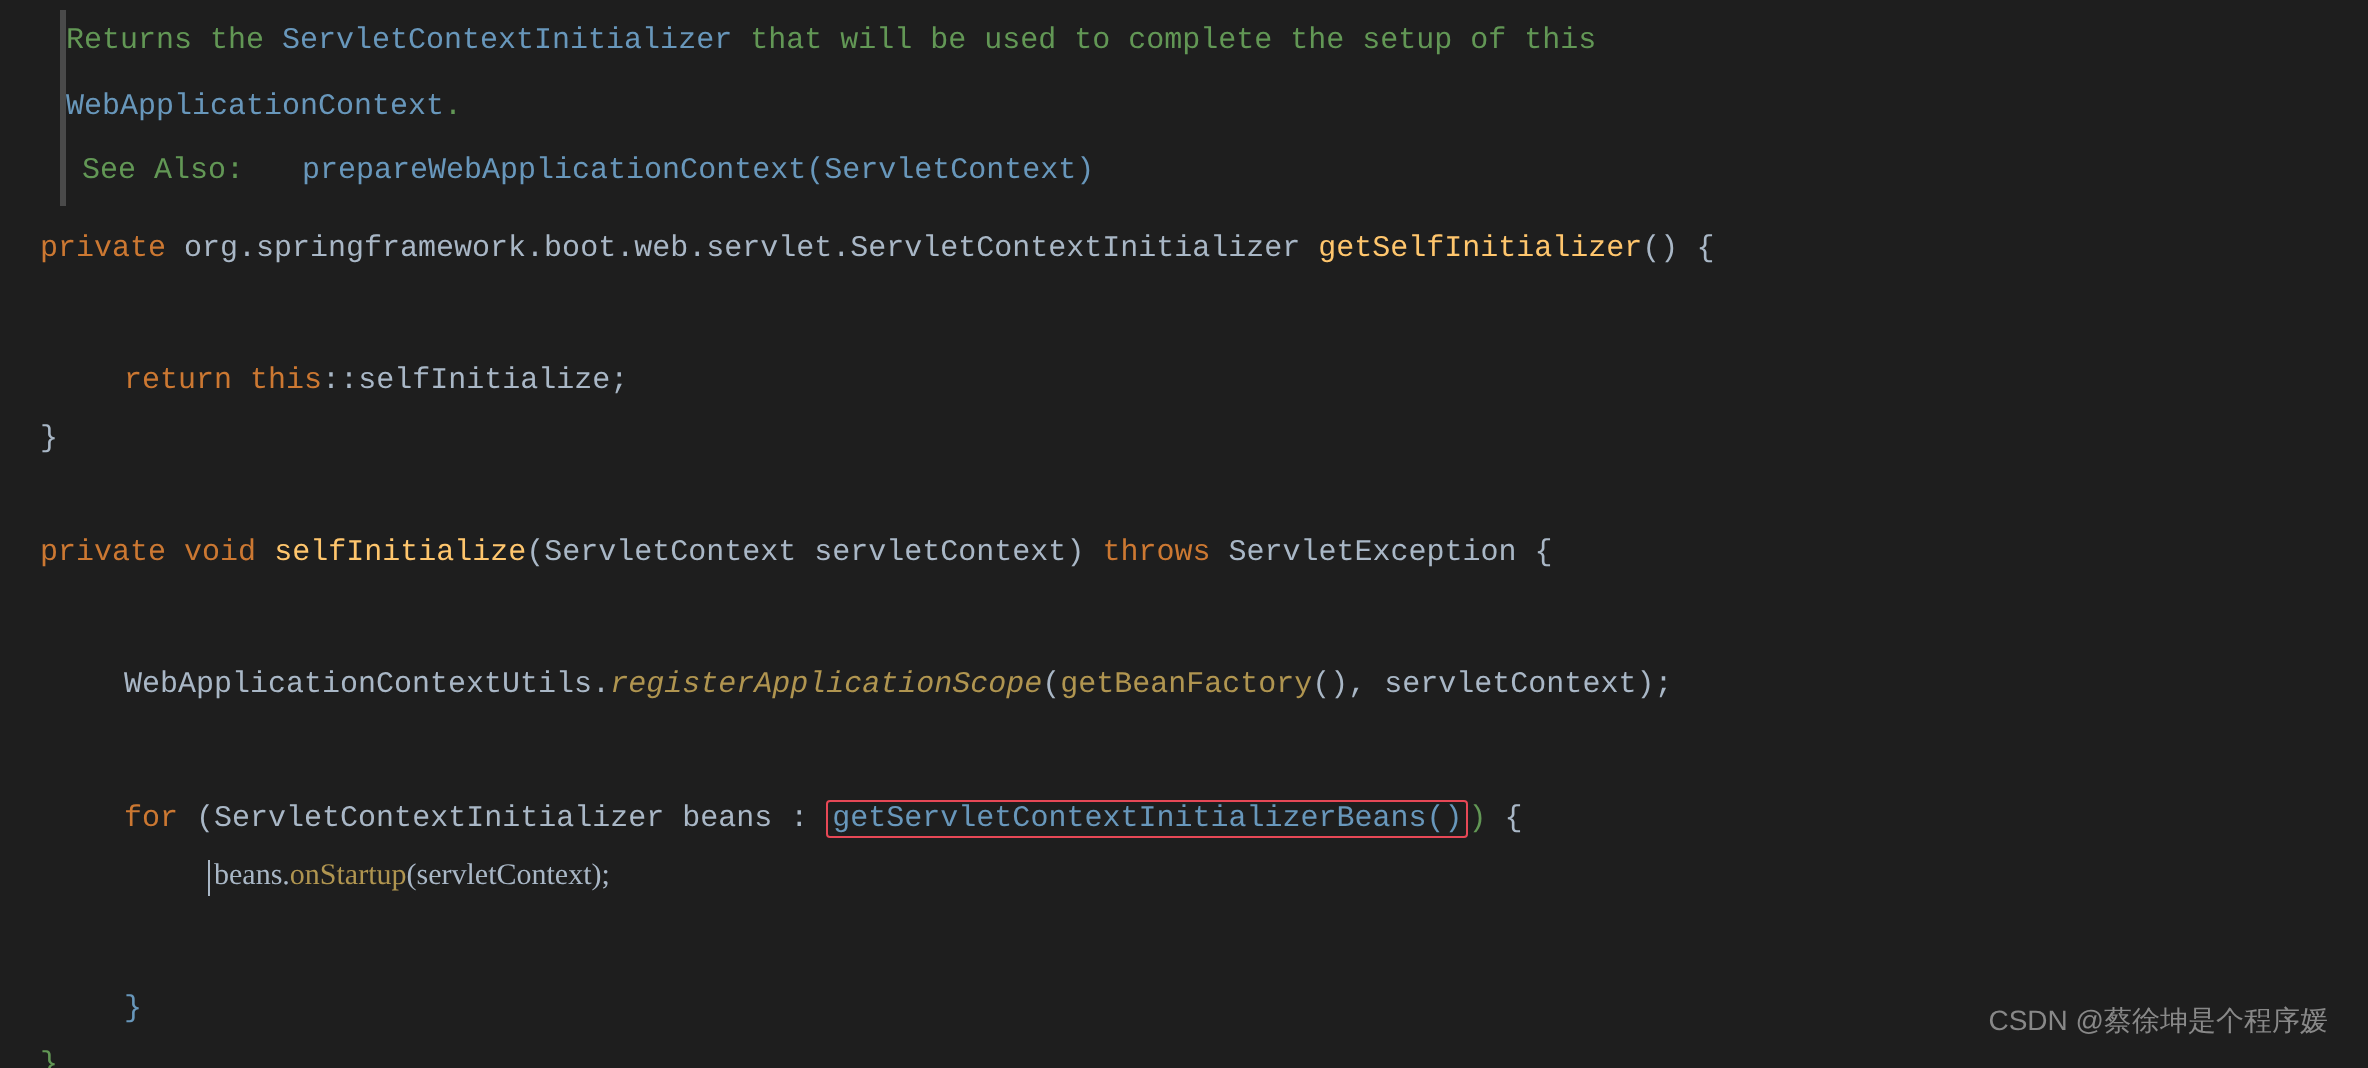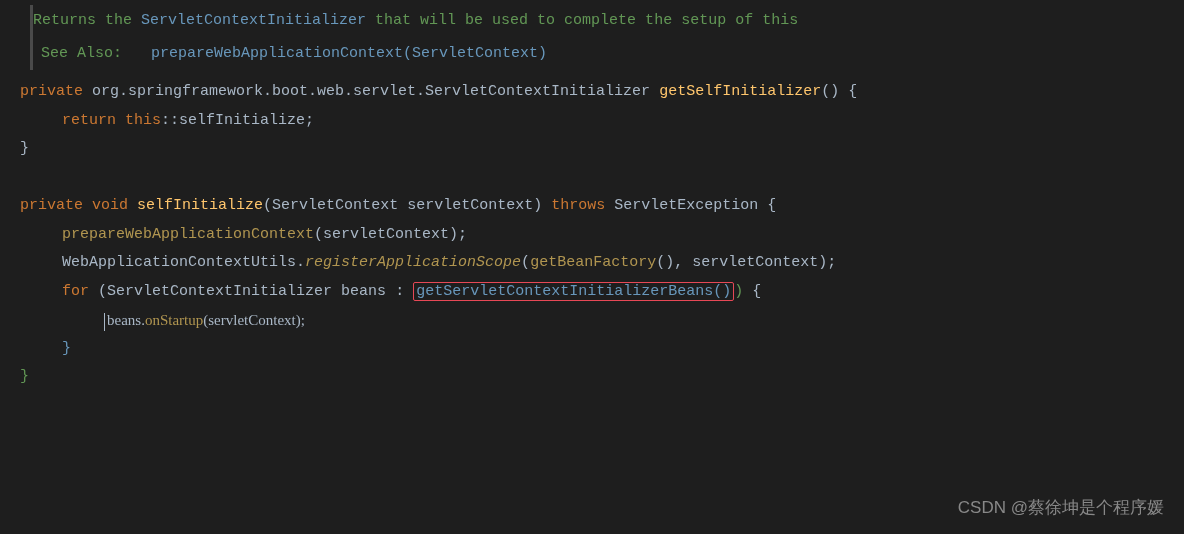--- a/index.html
+++ b/index.html
@@ -31,73 +31,75 @@
     .doc-blue { color: #6897bb; }
     .doc-returns-label { color: #629755; margin-left: 8px; }
     .doc-returns-text { color: #629755; margin-left: 12px; }
     .doc-seealso-label { color: #629755; margin-left: 8px; }
     .code-block {
       padding-left: 20px;
     }
     .code-line {
       white-space: pre;
     }
-    .indent1 { padding-left: 42px; }
+    .indent1 { padding-left: 42px; margin-top: 38px; }
     .indent2 { padding-left: 84px; font-family: Liberation Serif, serif; }
     .kw { color: #cc7832; }
     .type { color: #a9b7c6; }
     .method-decl { color: #ffc66d; }
     .method-call { color: #b09550; }
     .method-call-italic { color: #b09550; font-style: italic; }
     .param { color: #a9b7c6; }
     .paren { color: #a9b7c6; }
     .brace-green { color: #629755; }
     .string-blue { color: #6897bb; }
     .highlight-red {
       border: 1.5px solid #e74856;
       padding: 0 2px;
       border-radius: 2px;
     }
     .watermark {
       position: absolute;
       bottom: 10px;
       right: 20px;
       color: #888;
-      font-size: 17px;
+      font-size: 14px;
       font-family: sans-serif;
     }
     .caret-bar {
       display: inline-block;
       width: 1px;
       height: 18px;
       background: #a9b7c6;
       vertical-align: middle;
       margin-right: 2px;
     }
   </style>
 </head>
 <body>
 
 <div class="doc-block">
   <div class="doc-line">
     <span class="doc-green">Returns the </span><span class="doc-blue">ServletContextInitializer</span><span class="doc-green"> that will be used to complete the setup of this</span>
   </div>
   <div class="doc-line">
+    <span class="doc-blue">WebApplicationContext</span><span class="doc-green">.</span>
+  </div>
+  <div class="doc-line">
     <span class="doc-seealso-label">See Also:</span>
     <span class="doc-blue" style="margin-left:20px">prepareWebApplicationContext(ServletContext)</span>
   </div>
 </div>
 
 <div class="code-block">
   <div class="code-line"><span class="kw">private</span> <span class="type">org.springframework.boot.web.servlet.ServletContextInitializer</span> <span class="method-decl">getSelfInitializer</span><span class="paren">()</span> <span class="paren">{</span></div>
   <div class="code-line indent1"><span class="kw">return</span> <span class="kw">this</span><span class="paren">::</span><span class="param">selfInitialize</span><span class="paren">;</span></div>
   <div class="code-line"><span class="paren">}</span></div>
   <div class="code-line">&nbsp;</div>
   <div class="code-line"><span class="kw">private</span> <span class="kw">void</span> <span class="method-decl">selfInitialize</span><span class="paren">(</span><span class="type">ServletContext</span> <span class="param">servletContext</span><span class="paren">)</span> <span class="kw">throws</span> <span class="type">ServletException</span> <span class="paren">{</span></div>
-  <div class="code-line indent1"><span class="method-call">prepareWebApplicationContext</span><span class="paren">(</span><span class="param">servletContext</span><span class="paren">);</span></div>
   <div class="code-line indent1"><span class="type">WebApplicationContextUtils</span><span class="paren">.</span><span class="method-call-italic">registerApplicationScope</span><span class="paren">(</span><span class="method-call">getBeanFactory</span><span class="paren">(), </span><span class="param">servletContext</span><span class="paren">);</span></div>
   <div class="code-line indent1"><span class="kw">for</span> <span class="paren">(</span><span class="type">ServletContextInitializer</span> <span class="param">beans</span> <span class="paren">:</span> <span class="highlight-red"><span class="string-blue">getServletContextInitializerBeans</span><span class="string-blue">()</span></span><span class="brace-green">)</span> <span class="paren">{</span></div>
   <div class="code-line indent2"><span class="caret-bar"></span><span class="param">beans</span><span class="paren">.</span><span class="method-call">onStartup</span><span class="paren">(</span><span class="param">servletContext</span><span class="paren">);</span></div>
   <div class="code-line indent1"><span class="string-blue">}</span></div>
   <div class="code-line"><span class="brace-green">}</span></div>
 </div>
 
 <div class="watermark">CSDN @蔡徐坤是个程序媛</div>
 
 </body></html>

